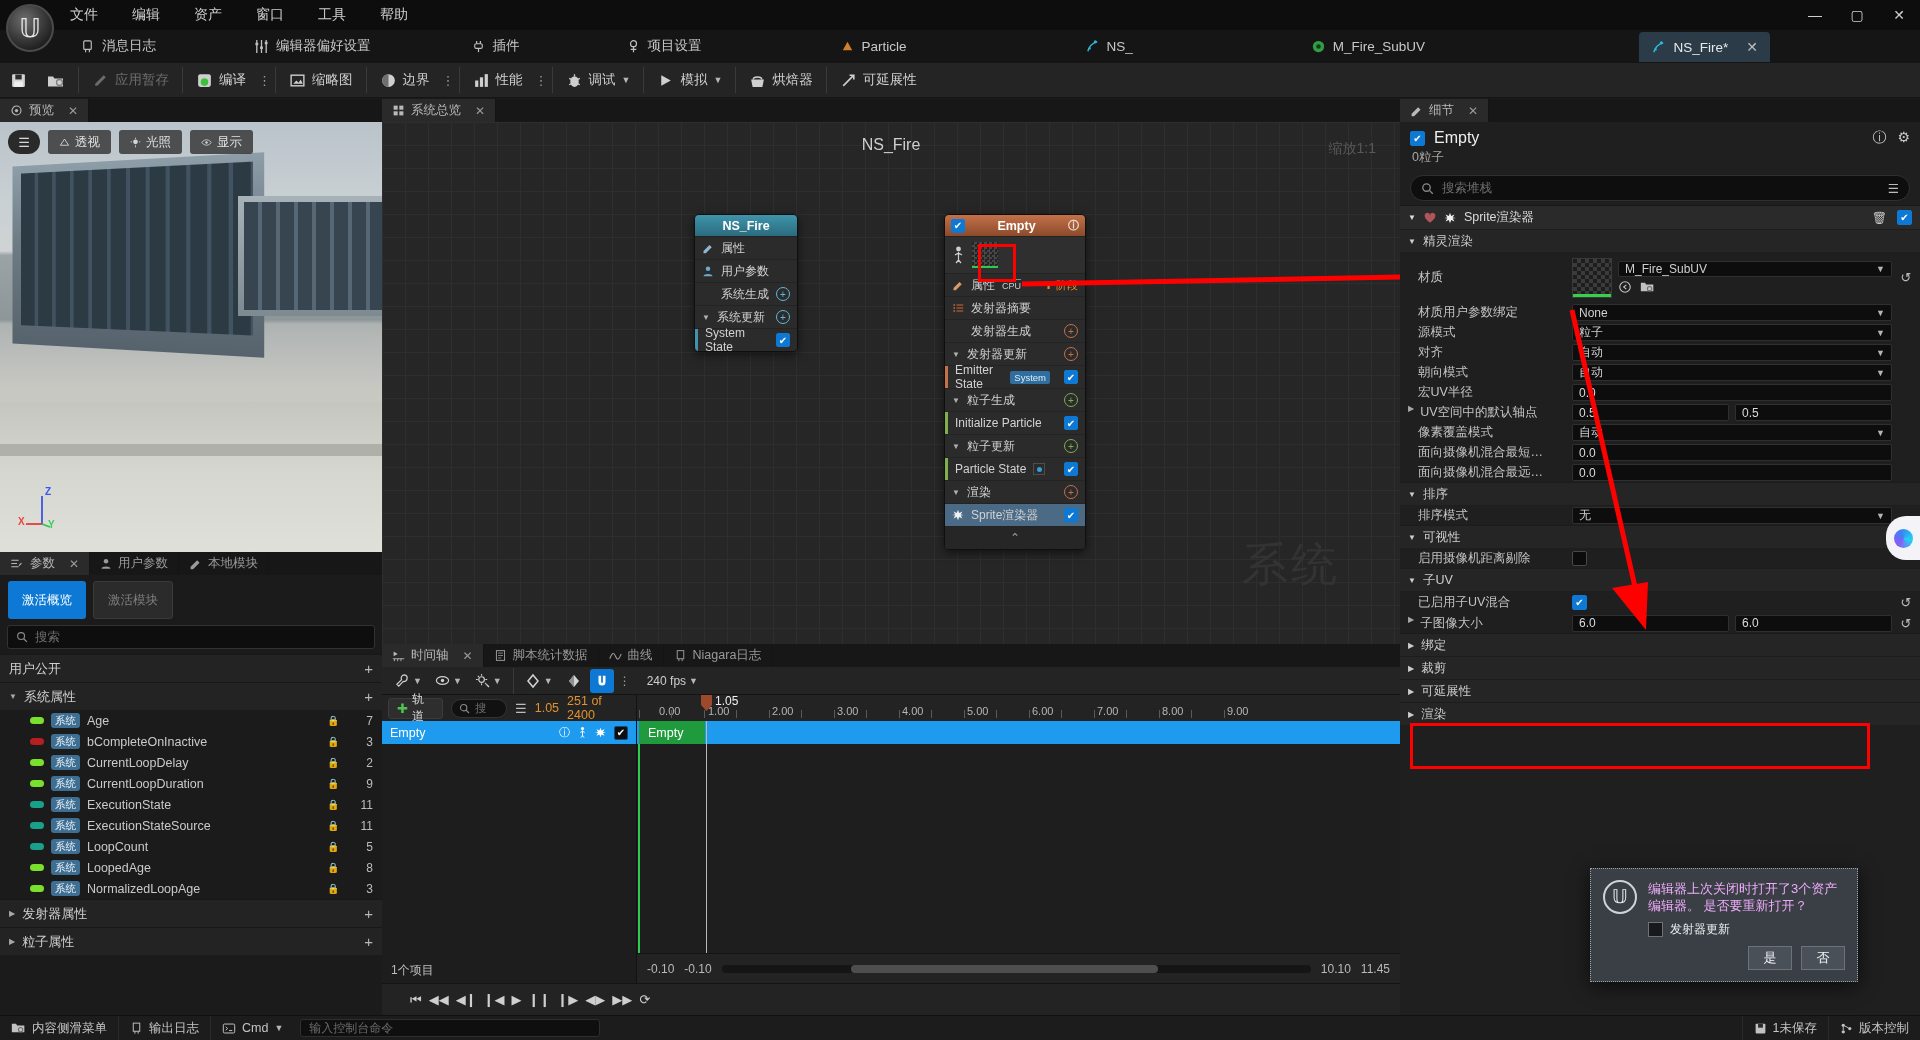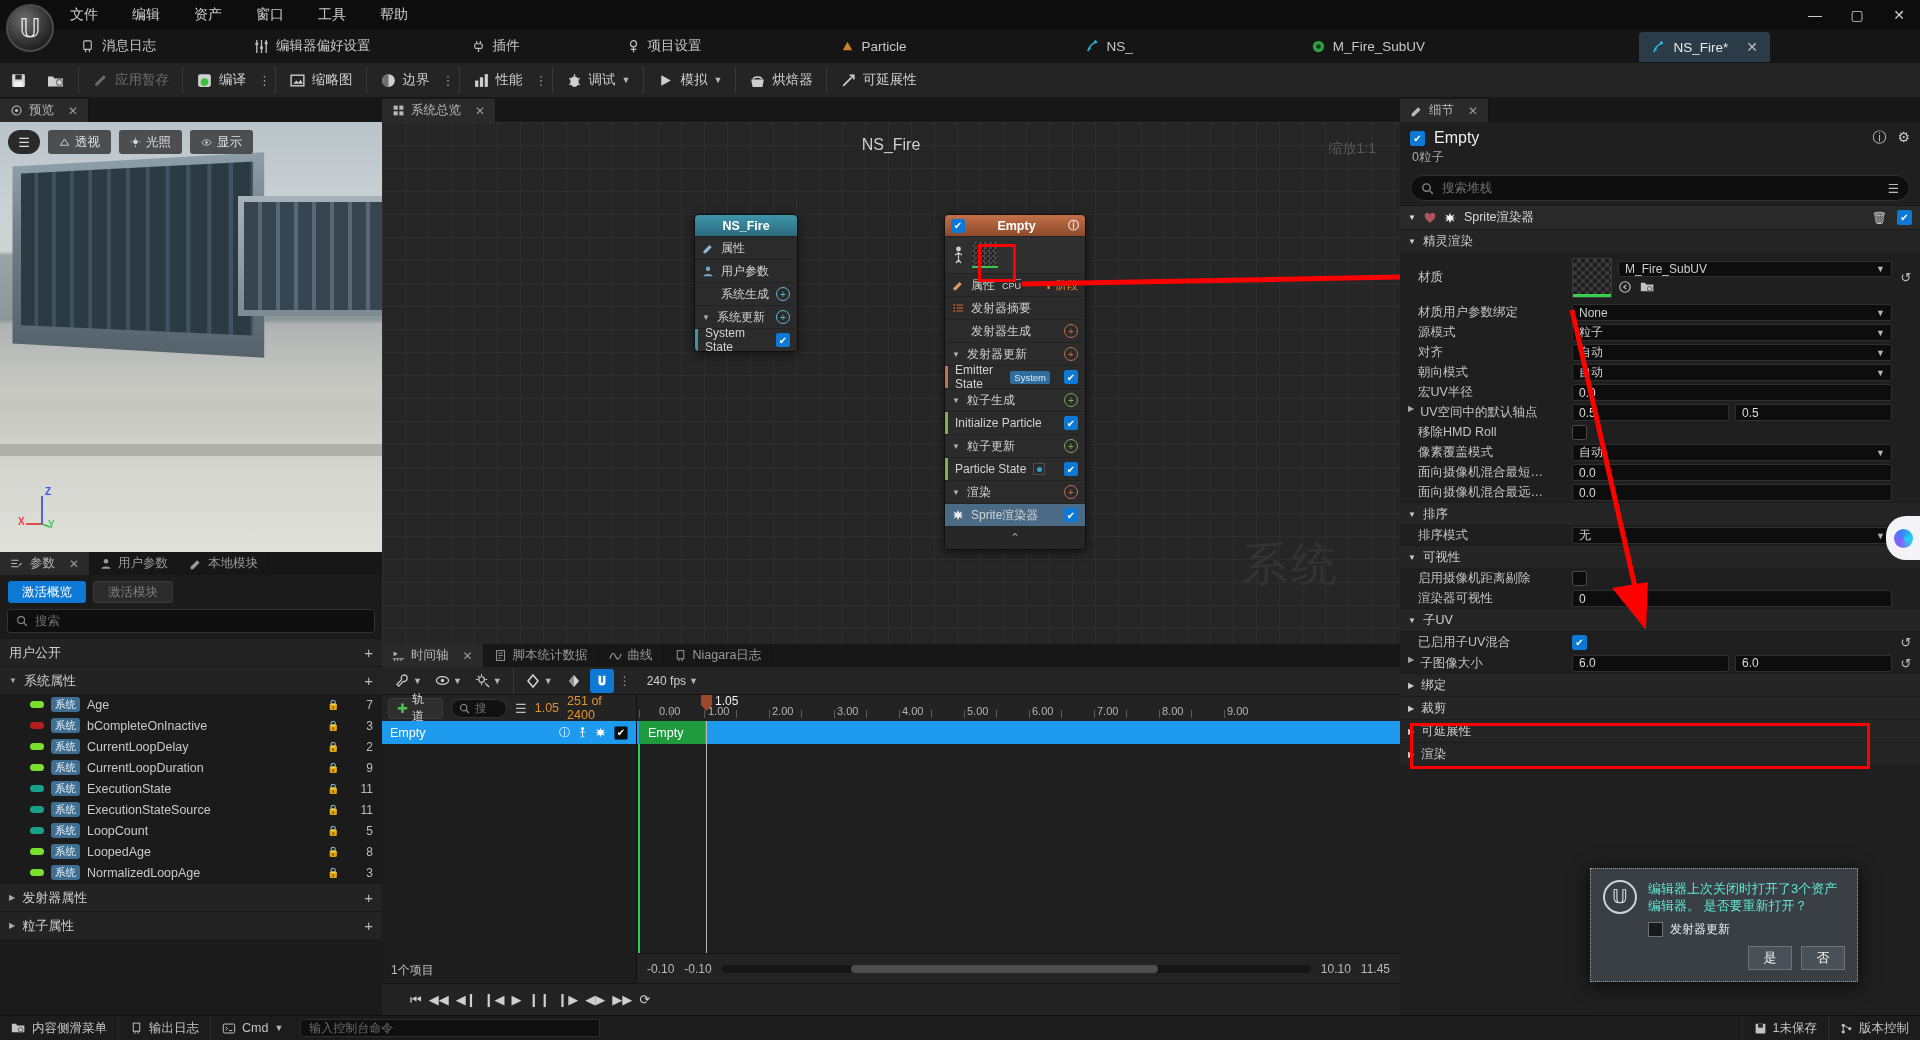--- a/index.html
+++ b/index.html
@@ -80,21 +80,21 @@
   .hamb{width:32px;height:24px;border-radius:12px;background:#2a2a2a;display:flex;
      align-items:center;justify-content:center;color:#d8d8d8;font-size:13px;}
   .vbtn{height:24px;padding:0 11px;border-radius:3px;background:#2f2f2fcc;color:#e0e0e0;
      font-size:12.5px;display:flex;align-items:center;gap:5px;}
   .axis{position:absolute;left:18px;bottom:22px;width:46px;height:46px;}
   .axis b{position:absolute;font-size:10px;font-weight:bold;}
 
   
   .params{flex:1;display:flex;flex-direction:column;background:#1b1b1b;}
   .pm-modes{display:flex;gap:7px;padding:6px 8px;background:#1b1b1b;}
-  .pill{height:22px;padding:8px 14px;border-radius:3px;font-size:12.5px;display:flex;
+  .pill{height:38px;padding:8px 14px;border-radius:3px;font-size:12.5px;display:flex;
      align-items:center;justify-content:center;}
   .pill.on{background:#0d79d4;color:#fff;}
   .pill.off{background:#2b2b2b;color:#7e7e7e;border:1px solid #3a3a3a;}
   .srch{margin:0 7px 5px;height:24px;background:#0e0e0e;border:1px solid #323232;border-radius:3px;
      display:flex;align-items:center;gap:7px;padding:0 8px;color:#6e6e6e;font-size:12.5px;}
   .srch svg{flex:none;}
   .plist{flex:1;overflow:hidden;}
   .sect{height:28px;display:flex;align-items:center;gap:7px;padding:0 9px;
      background:#232323;border-top:1px solid #181818;font-size:13px;color:#d0d0d0;}
   .sect .tri{font-size:8px;color:#a8a8a8;}
@@ -217,21 +217,21 @@
   .redbox{position:absolute;border:3px solid #ff0000;pointer-events:none;z-index:30;}
   .arrow{position:absolute;pointer-events:none;z-index:29;}
 
   
   .dlg{position:absolute;width:268px;background:#3a3f45;border:1px dotted #9aa0a6;
      box-shadow:0 4px 18px #000000aa;z-index:60;}
   .dlg-row{display:flex;gap:11px;padding:11px 12px 6px;}
   .dlg-ico{width:34px;height:34px;border-radius:50%;border:2px solid #cfd3d6;flex:none;
      display:flex;align-items:center;justify-content:center;font-family:"Liberation Serif",serif;
      font-size:19px;color:#e9ecee;}
-  .dlg-msg{font-size:13px;line-height:1.35;color:#5eead4;}
+  .dlg-msg{font-size:13px;line-height:1.35;color:#f0abfc;}
   .dlg-chk{display:flex;align-items:center;gap:7px;padding:0 12px 8px 57px;font-size:12px;color:#eceff1;}
   .dlg-chk .b{width:15px;height:15px;background:#18191b;border:1px solid #6d7276;}
   .dlg-btns{display:flex;justify-content:flex-end;gap:9px;padding:0 12px 11px;}
   .dlg-btns div{width:44px;height:24px;background:#4a5057;border:1px solid #6c7278;color:#f3f5f6;
      font-size:13px;display:flex;align-items:center;justify-content:center;}
 
   
   .wm{position:absolute;right:150px;bottom:58px;text-align:center;color:#b9b9b9;opacity:.42;z-index:55;
      pointer-events:none;}
   .wm .l1{font-size:26px;}
@@ -1111,28 +1111,20 @@
             <span class="tri" style="font-size:8px;color:#a8a8a8;">▶</span>
             <span>UV空间中的默认轴点</span>
           </div>
           <div class="rval">
             <span class="numf">0.5</span>
             <span class="numf">0.5</span>
             <span class="revert"></span>
           </div>
         </div>
 
-        <div class="rrow">
-          <div class="rlab">移除HMD Roll</div>
-          <div class="rval">
-            <span class="ccb"></span>
-            <span style="flex:1"></span>
-              <span class="revert"></span>
-          </div>
-        </div>
 
         <div class="rrow">
           <div class="rlab">像素覆盖模式</div>
           <div class="rval">
             <span class="combo">
               <span class="cv">自动</span>
               <span class="caret">▼</span>
             </span>
             <span class="revert"></span>
           </div>
@@ -1173,27 +1165,20 @@
         <div class="rsect2">
           <span class="tri" style="font-size:8px;">▼</span>
           <span>可视性</span>
         </div>
         <div class="rrow">
           <div class="rlab">启用摄像机距离剔除</div>
           <div class="rval">
             <span class="ccb"></span>
             <span style="flex:1"></span>
               <span class="revert"></span>
-          </div>
-        </div>
-        <div class="rrow">
-          <div class="rlab">渲染器可视性</div>
-          <div class="rval">
-            <span class="numf">0</span>
-            <span class="revert"></span>
           </div>
         </div>
 
         <div class="rsect2">
           <span class="tri" style="font-size:8px;">▼</span>
           <span>子UV</span>
         </div>
         <div class="rrow" style="height:21px;">
           <div class="rlab">已启用子UV混合</div>
           <div class="rval">

